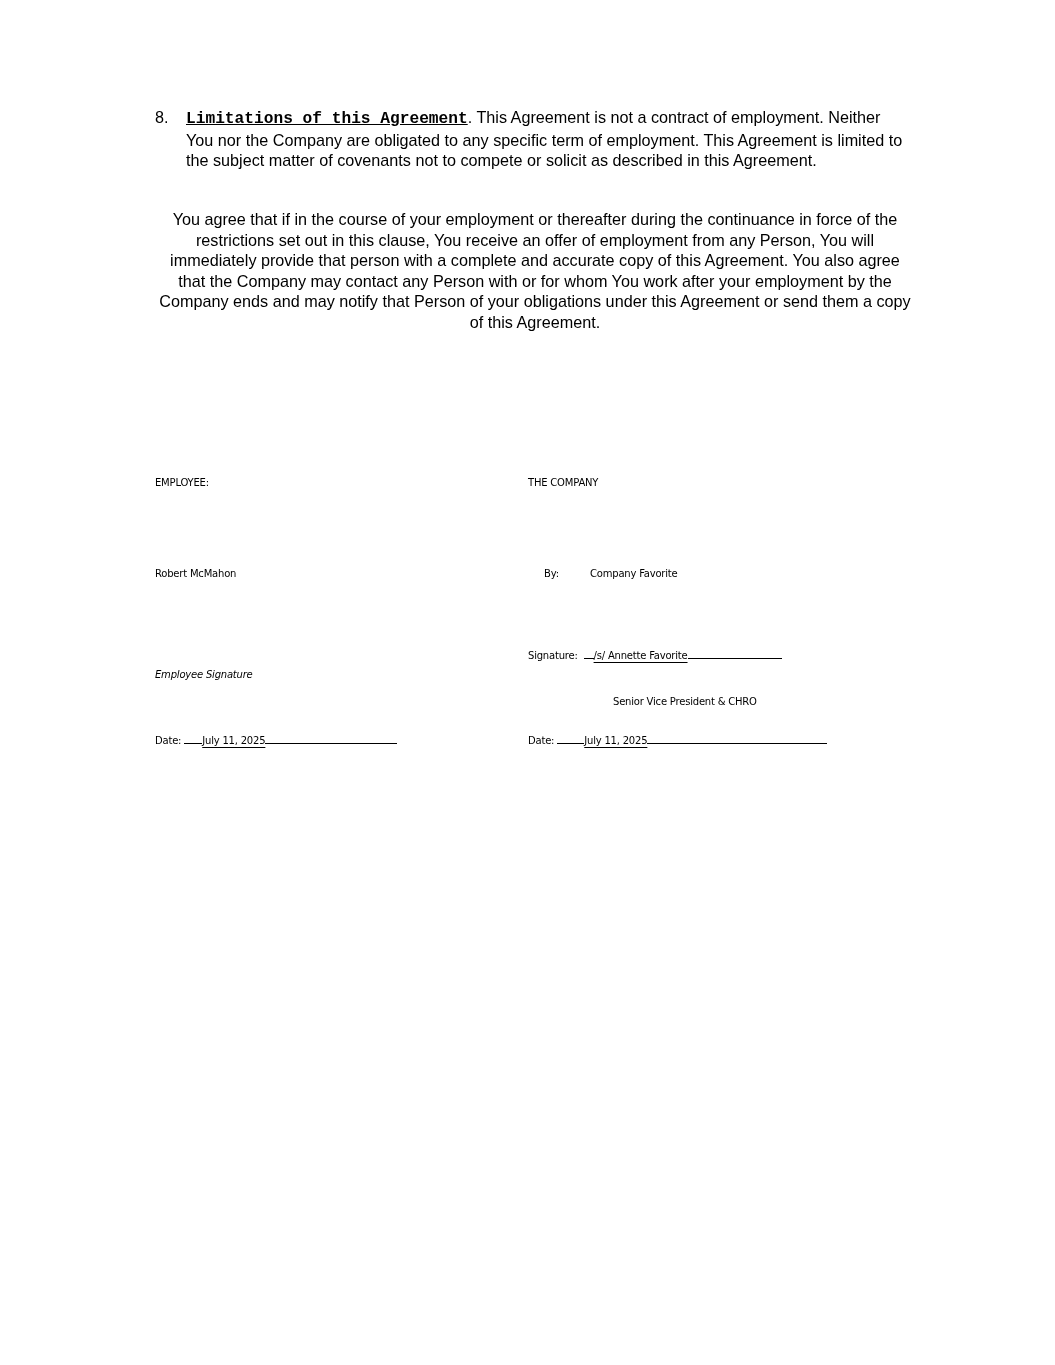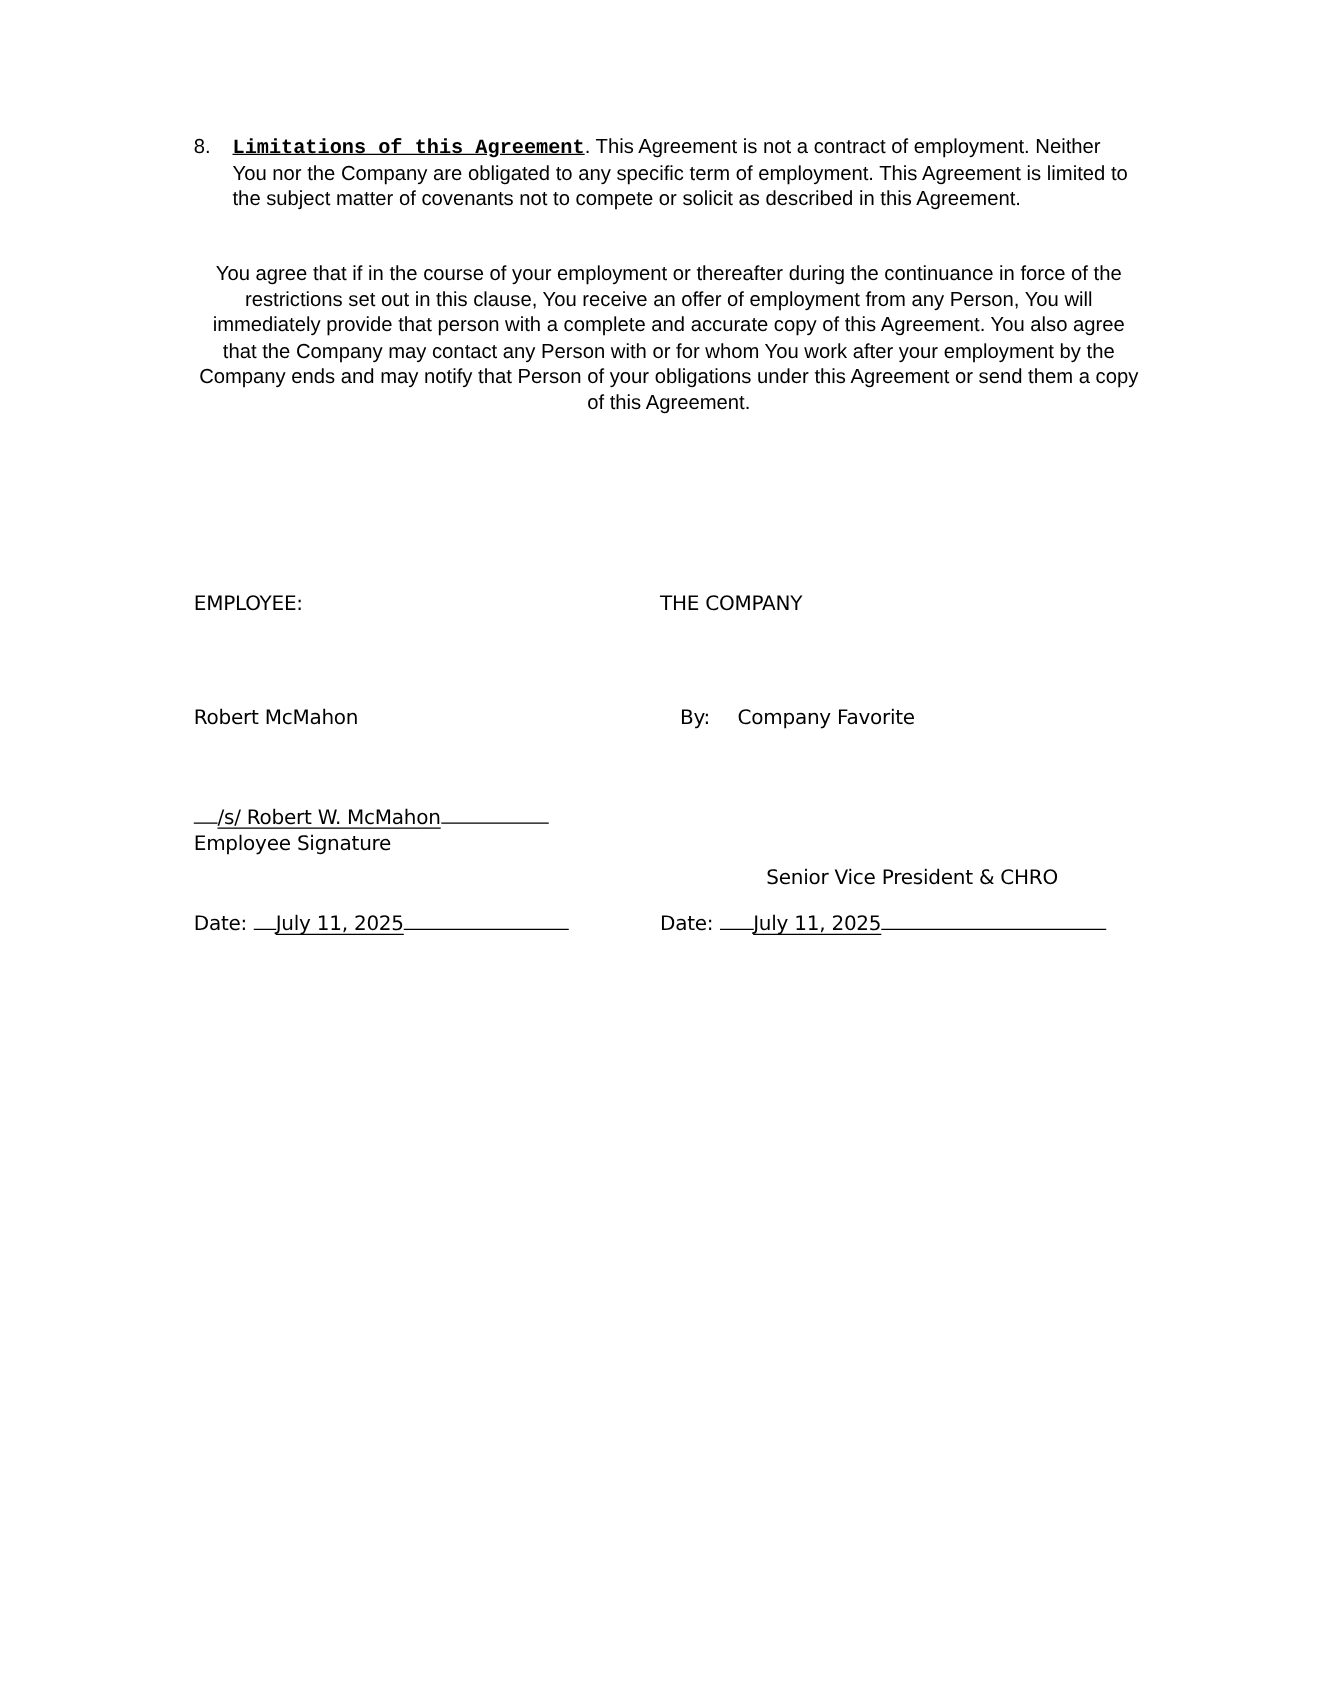--- a/index.html
+++ b/index.html
@@ -1,19 +1,19 @@
 <!DOCTYPE html>
 <html><head>
   <meta charset="utf-8">
   <style>
     html, body { margin: 0; padding: 0; background: #ffffff; }
     body { width: 1055px; height: 1365px; position: relative; overflow: hidden; color: #000; }
     .page { position: absolute; left: 0; top: 0; width: 1055px; height: 1365px; background: #fff; }
     .arial { font-family: "Liberation Sans", sans-serif; font-size: 16.2px; line-height: 20.6px; }
-    .calibri { font-family: "DejaVu Sans", sans-serif; font-size: 16px; line-height: 23px; letter-spacing: -0.2px; }
+    .calibri { font-family: "DejaVu Sans", sans-serif; font-size: 10px; line-height: 23px; letter-spacing: -0.2px; }
 
     .item8 { position: absolute; left: 155px; top: 107px; width: 760px; }
     .item8 .num { position: absolute; left: 0; top: 0; }
     .item8 .body { margin-left: 31px; width: 720px; }
     .item8 .heading { font-weight: bold; text-decoration: underline; font-family: Liberation Mono, monospace; }
 
     .para2 { position: absolute; left: 155px; top: 209px; width: 760px; text-align: center; }
     .para3 { position: absolute; left: 155px; top: 352px; width: 750px; text-align: justify; text-align-last: left; }
 
     .sig { position: absolute; white-space: pre; }
@@ -29,26 +29,26 @@
     <span class="num">8.</span>
     <div class="body"><span class="heading">Limitations of this Agreement</span><span>. This Agreement is not a contract of employment.  Neither You nor the Company are obligated to any specific term of employment.  This Agreement is limited to the subject matter of covenants not to compete or solicit as described in this Agreement.</span></div>
   </div>
 
   <div class="para2 arial">You agree that if in the course of your employment or thereafter during the continuance in force of the restrictions set out in this clause, You receive an offer of employment from any Person, You will immediately provide that person with a complete and accurate copy of this Agreement.  You also agree that the Company may contact any Person with or for whom You work after your employment by the Company ends and may notify that Person of your obligations under this Agreement or send them a copy of this Agreement.</div>
 
 
   <div class="sig calibri" style="left:155px; top:471px;">EMPLOYEE:</div>
   <div class="sig calibri" style="left:155px; top:562px;text-align:center;">Robert McMahon</div>
 
-  <div class="sig calibri" style="left:155px; top:640px;"><span class="fill" style="width:19px;"></span><span class="uline">/s/ Robert W. McMahon</span><span class="fill" style="width:86px;"></span></div>
-  <div class="sig calibri" style="left:155px; top:663px;">Employee Signature</div>
+  <div class="sig calibri" style="left:155px; top:663px;font-style:italic;">Employee Signature</div>
 
   <div class="sig calibri" style="left:155px; top:725px;"><span>Date:</span> <span class="fill" style="width:18px;"></span><span class="uline">July 11, 2025</span><span class="fill" style="width:132px;"></span></div>
 
   <div class="sig calibri" style="left:528px; top:471px;">THE COMPANY</div>
   <div class="sig calibri" style="left:544px; top:562px;">By:</div>
   <div class="sig calibri" style="left:590px; top:562px;">Company Favorite</div>
 
+  <div class="sig calibri" style="left:528px; top:640px;"><span>Signature:</span>  <span class="fill" style="width:10px;"></span><span class="uline">/s/ Annette Favorite</span><span class="fill" style="width:94px;"></span></div>
   <div class="sig calibri" style="left:613px; top:690px;">Senior Vice President &amp; CHRO</div>
 
   <div class="sig calibri" style="left:528px; top:725px;"><span>Date:</span> <span class="fill" style="width:27px;"></span><span class="uline">July 11, 2025</span><span class="fill" style="width:180px;"></span></div>
 
 </div>
 
 </body></html>

